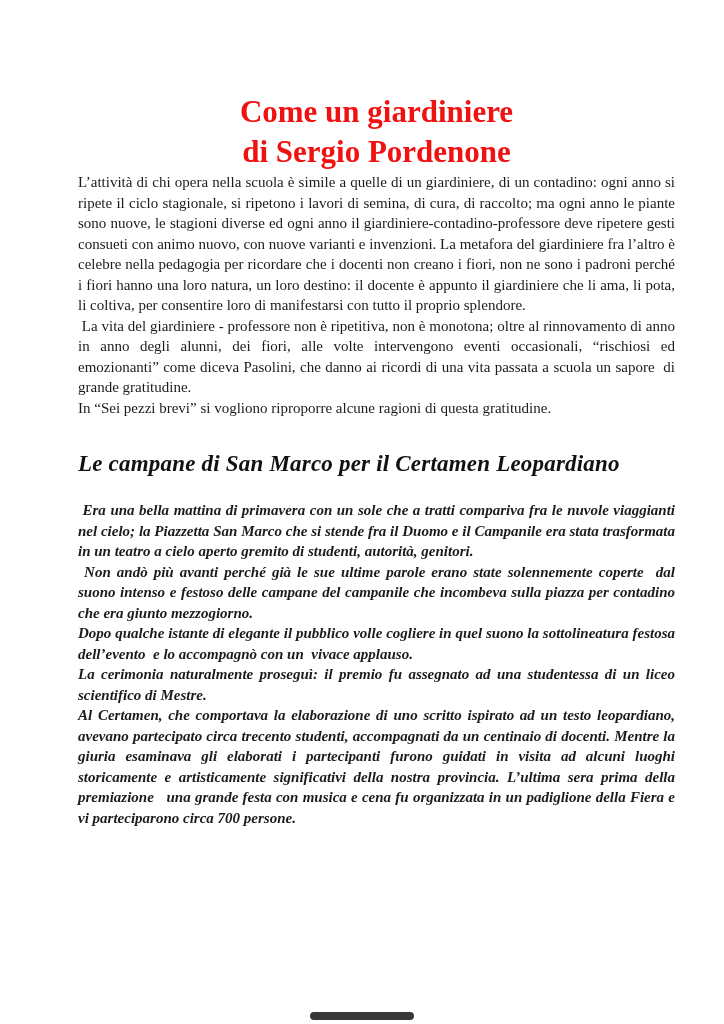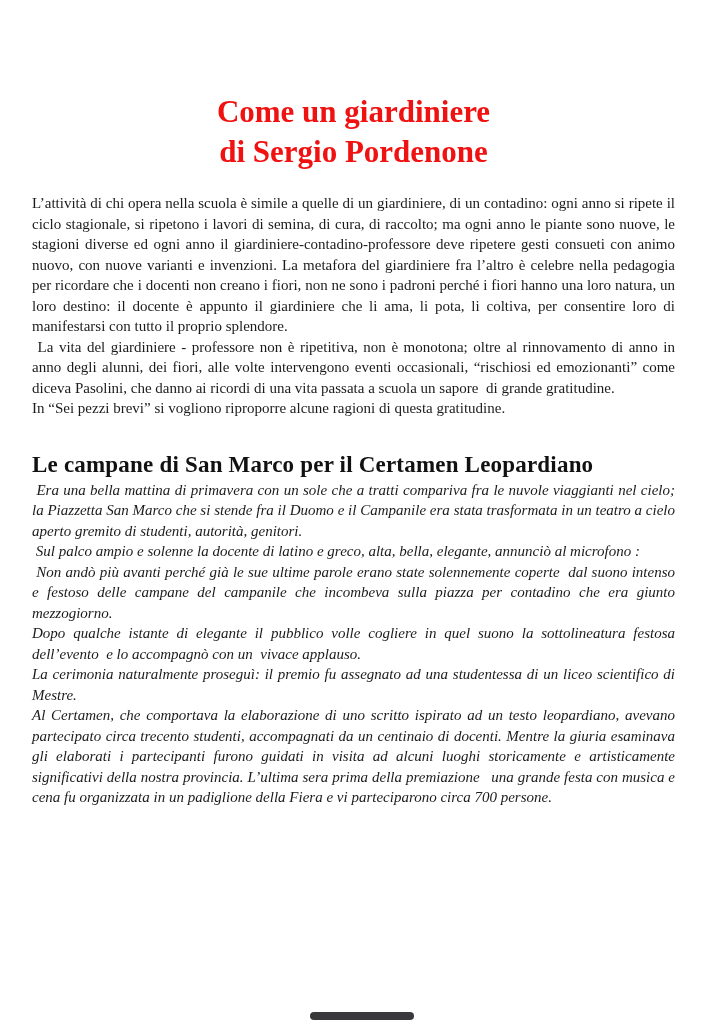--- a/index.html
+++ b/index.html
@@ -12,54 +12,56 @@
     height: 1024px;
     overflow: hidden;
     position: relative;
     font-family: "Liberation Serif", "DejaVu Serif", serif;
     color: #1b1b1b;
   }
   .page {
     box-sizing: border-box;
     width: 724px;
     height: 1024px;
-    padding: 92px 49px 0 32px;
+    padding: 92px 49px 0 78px;
     position: relative;
   }
   .doc-title {
     text-align: center;
     font-weight: 700;
     font-size: 31px;
     line-height: 40px;
     color: #f01111;
     letter-spacing: 0;
   }
   .intro-block {
-    margin-top: 21px;
   }
   .story-block {
+    margin-top: 21px;
+    font-weight: bold;
   }
   p.body-par {
     margin: 0;
     font-size: 15px;
     line-height: 20.5px;
     text-align: justify;
     white-space: pre-wrap;
     color: #1b1b1b;
   }
   p.body-par.italic {
     font-style: italic;
   }
   h2.section-heading {
     margin: 31px 0 0 0;
     font-size: 23px;
     line-height: 30px;
     font-weight: 700;
     color: #111111;
     letter-spacing: 0.2px;
+    font-style: italic;
   }
   .home-indicator {
     position: absolute;
     bottom: 4px;
     left: 50%;
     transform: translateX(-50%);
     width: 104px;
     height: 8px;
     border-radius: 5px;
     background: #39393b;
@@ -78,21 +80,20 @@
   <div class="intro-block">
     <p class="body-par">L’attività di chi opera nella scuola è simile a quelle di un giardiniere, di un contadino: ogni anno si ripete il ciclo stagionale, si ripetono i lavori di semina, di cura, di raccolto; ma ogni anno le piante sono nuove, le stagioni diverse ed ogni anno il giardiniere-contadino-professore deve ripetere gesti consueti con animo nuovo, con nuove varianti e invenzioni. La metafora del giardiniere fra l’altro è celebre nella pedagogia per ricordare che i docenti non creano i fiori, non ne sono i padroni perché i fiori hanno una loro natura, un loro destino: il docente è appunto il giardiniere che li ama, li pota, li coltiva, per consentire loro di manifestarsi con tutto il proprio splendore.</p>
     <p class="body-par"> La vita del giardiniere - professore non è ripetitiva, non è monotona; oltre al rinnovamento di anno in anno degli alunni, dei fiori, alle volte intervengono eventi occasionali, “rischiosi ed emozionanti” come diceva Pasolini, che danno ai ricordi di una vita passata a scuola un sapore  di grande gratitudine.</p>
     <p class="body-par">In “Sei pezzi brevi” si vogliono riproporre alcune ragioni di questa gratitudine.</p>
   </div>
 
   <h2 class="section-heading">Le campane di San Marco per il Certamen Leopardiano</h2>
 
   <div class="story-block">
     <p class="body-par italic"> Era una bella mattina di primavera con un sole che a tratti compariva fra le nuvole viaggianti nel cielo; la Piazzetta San Marco che si stende fra il Duomo e il Campanile era stata trasformata in un teatro a cielo aperto gremito di studenti, autorità, genitori.</p>
-    <p class="body-par italic"> Sul palco ampio e solenne la docente di latino e greco, alta, bella, elegante, annunciò al microfono :</p>
     <p class="body-par italic"> Non andò più avanti perché già le sue ultime parole erano state solennemente coperte  dal suono intenso e festoso delle campane del campanile che incombeva sulla piazza per contadino che era giunto mezzogiorno.</p>
     <p class="body-par italic">Dopo qualche istante di elegante il pubblico volle cogliere in quel suono la sottolineatura festosa dell’evento  e lo accompagnò con un  vivace applauso.</p>
     <p class="body-par italic">La cerimonia naturalmente proseguì: il premio fu assegnato ad una studentessa di un liceo scientifico di Mestre.</p>
     <p class="body-par italic">Al Certamen, che comportava la elaborazione di uno scritto ispirato ad un testo leopardiano, avevano partecipato circa trecento studenti, accompagnati da un centinaio di docenti. Mentre la giuria esaminava gli elaborati i partecipanti furono guidati in visita ad alcuni luoghi storicamente e artisticamente significativi della nostra provincia. L’ultima sera prima della premiazione   una grande festa con musica e cena fu organizzata in un padiglione della Fiera e vi parteciparono circa 700 persone.</p>
   </div>
 
   <div class="home-indicator"></div>
 
 </div>
 

